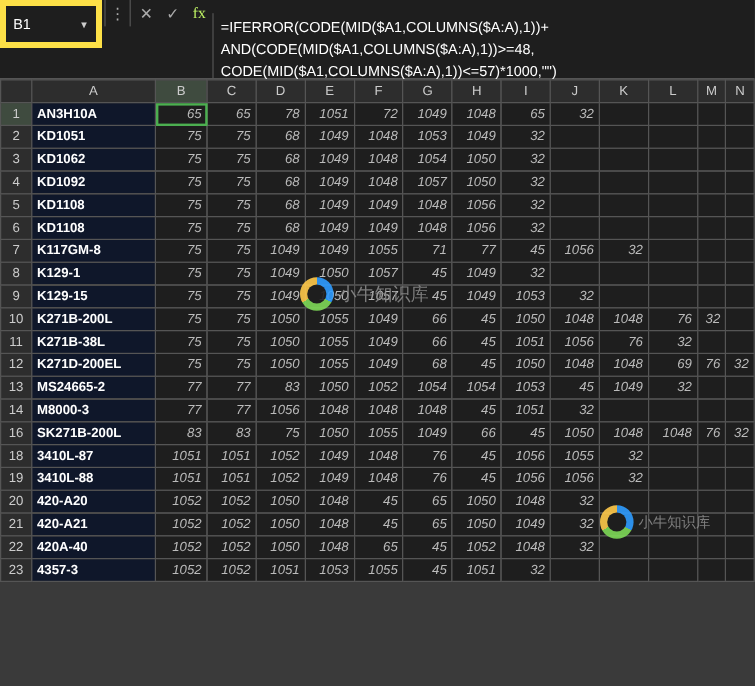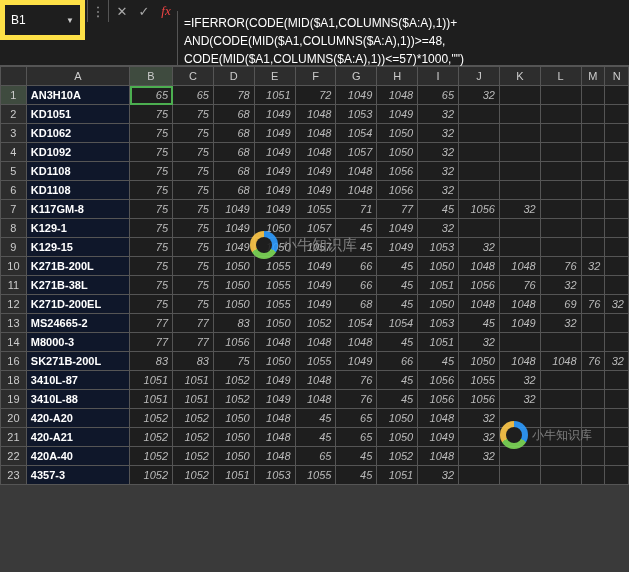--- a/index.html
+++ b/index.html
@@ -42,21 +42,21 @@
     width: 22px;
     height: 22px;
     color: #aaa;
     display: flex;
     align-items: center;
     justify-content: center;
     font-size: 13px;
     border-right: 0;
   }
   .fb-btn.sep { border-left:1px solid #555; border-right:1px solid #555; margin:0 2px;}
-  .fx { font-style: italic; font-family: 'Times New Roman', serif; font-size: 13px; color:#ef4444; }
+  .fx { font-family: 'Times New Roman', serif; font-size: 13px; color:#bef264; }
   .formula-text {
     flex: 1;
     color: #fff;
     padding: 3px 6px;
     font-size: 12px;
     line-height: 1.5;
     white-space: pre-wrap;
     border-left: 1px solid #555;
     margin-top: 11px;
   }

